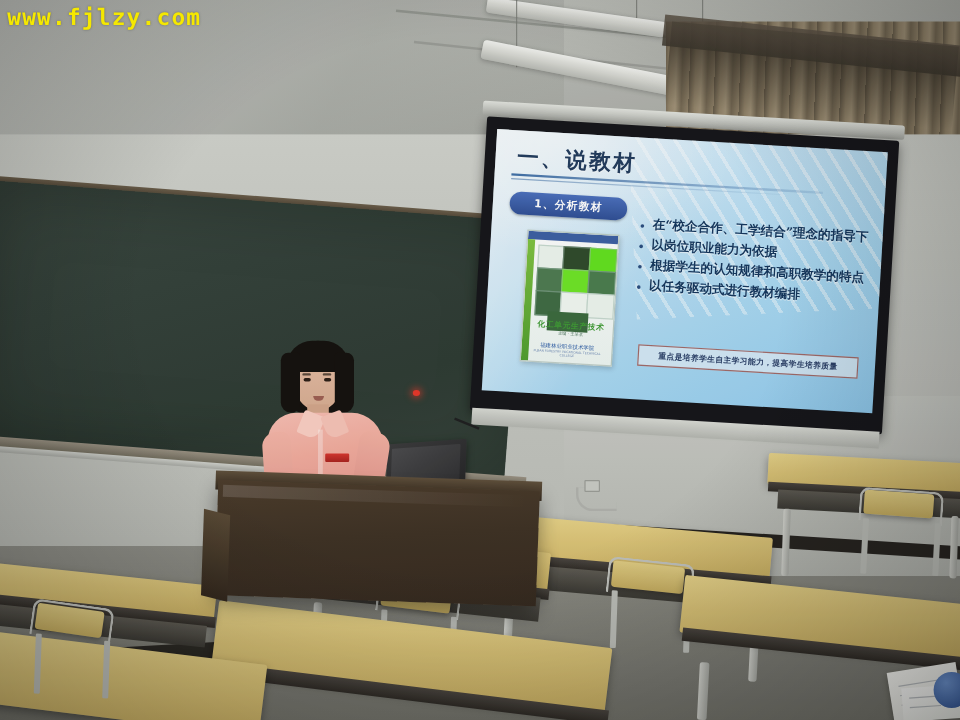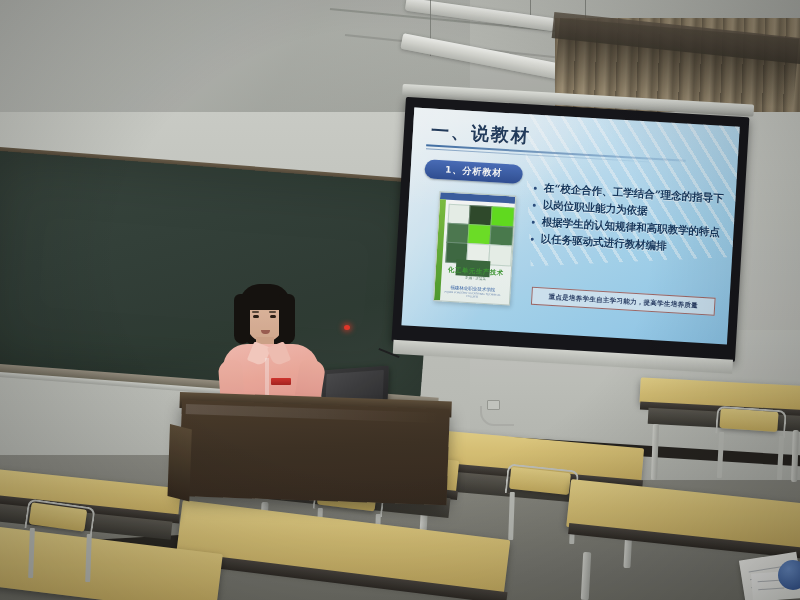--- a/index.html
+++ b/index.html
@@ -633,14 +633,15 @@
     <div class="br-line" style="left:8px;top:28px;width:42px;"></div>
   </div>
   <div class="br-papers2">
     <div class="br-line" style="left:6px;top:8px;width:32px;"></div>
     <div class="br-line" style="left:6px;top:16px;width:26px;"></div>
   </div>
   <div class="blue-obj"></div>
 
   <div class="warm"></div>
   <div class="vignette"></div>
+  <div class="watermark">www.fjlzy.com</div>
 
 </div>
 
 </body></html>

